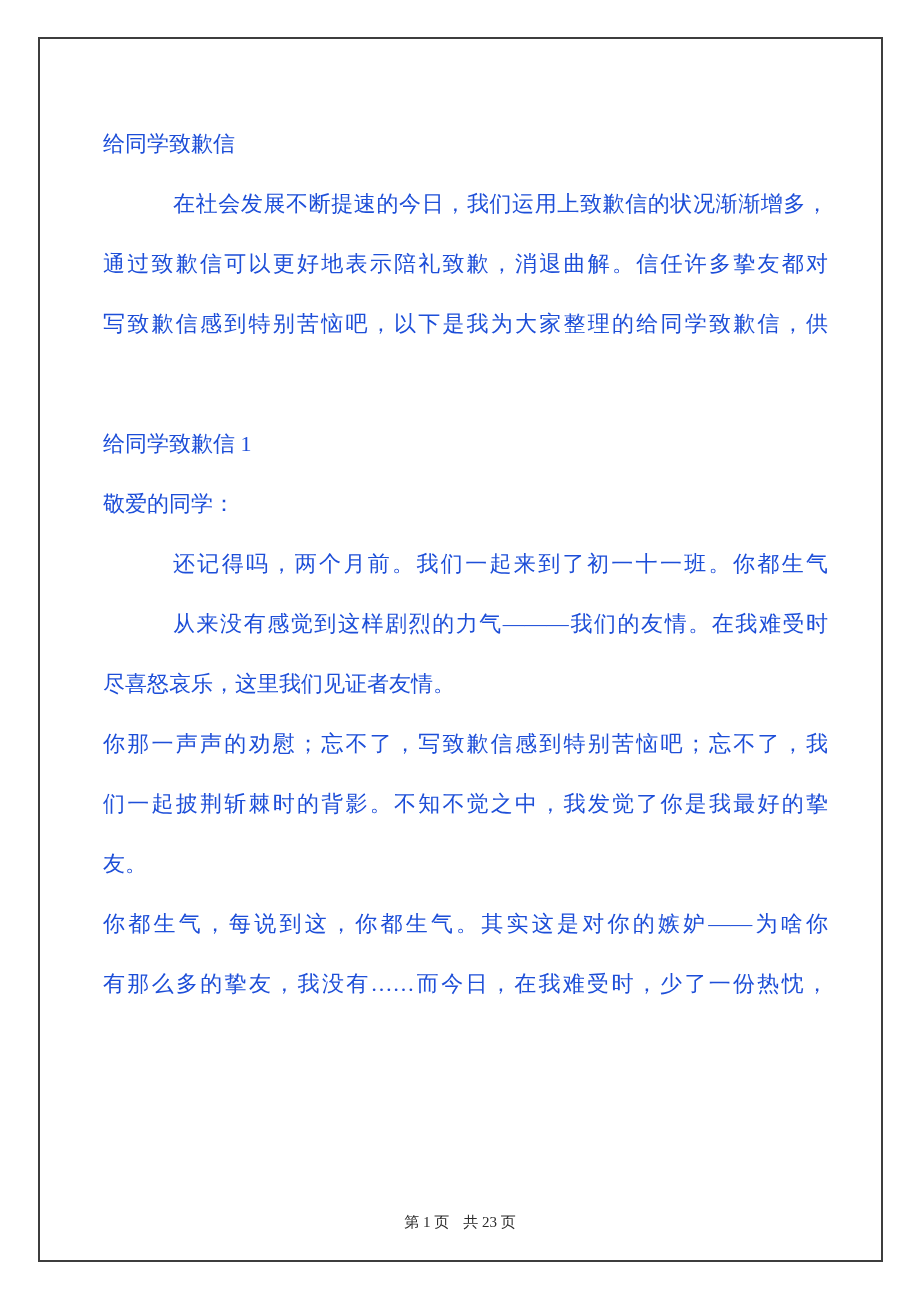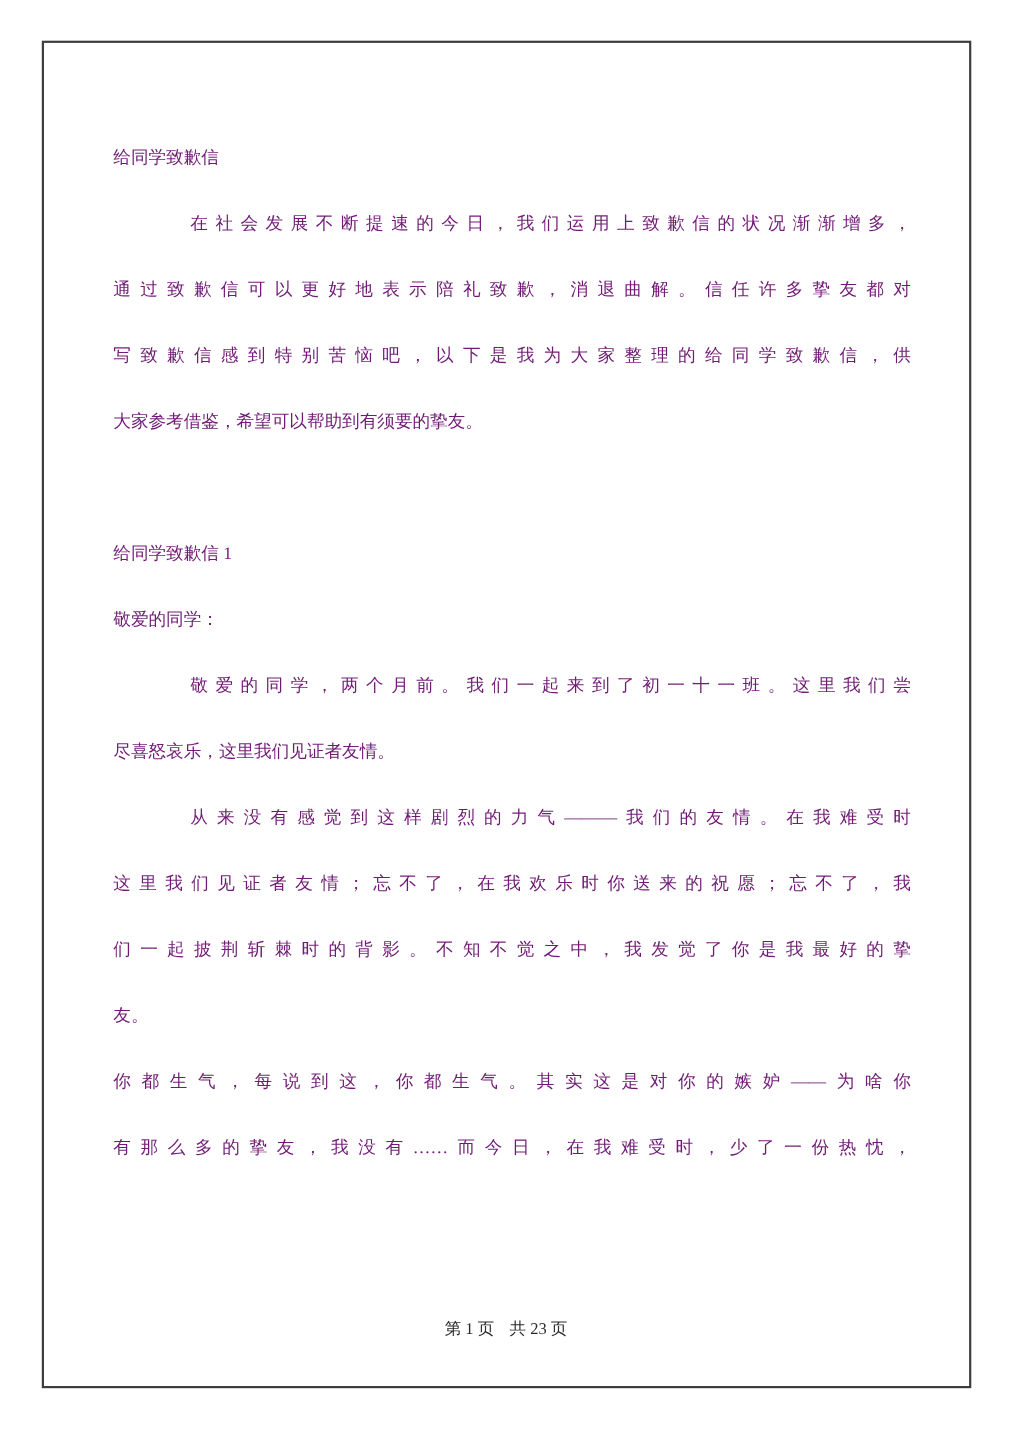--- a/index.html
+++ b/index.html
@@ -14,22 +14,22 @@
     position: absolute;
     left: 38px; top: 37px;
     width: 841px; height: 1221px;
     border: 2px solid #3d3d3d;
     background: #ffffff;
   }
   .text-block {
     position: absolute;
     left: 103px; top: 114px;
     width: 725px;
-    color: #701a75;
-    font-size: 16px;
+    color: #1d4ed8;
+    font-size: 22px;
     line-height: 60px;
     letter-spacing: 0px;
   }
   .line {
     height: 60px;
     white-space: nowrap;
     overflow: visible;
   }
   .line.justify {
     white-space: normal;
@@ -40,42 +40,41 @@
   .line.blank { height: 60px; }
   .page-footer {
     position: absolute;
     left: 0; top: 1196px;
     width: 920px;
     text-align: center;
     font-size: 15px;
     line-height: 26px;
     color: #2a2a2a;
   }
-  .page-footer .part { display: inline-block; }
+  .page-footer .part { display: inline-block; margin-top: 13px; }
   .page-footer .gap { display: inline-block; width: 14px; }
 </style>
 </head>
 <body>
 
 <div class="page-frame"></div>
 
 <div class="text-block">
 
 <div class="line">给同学致歉信</div>
     <div class="line indent justify">在社会发展不断提速的今日，我们运用上致歉信的状况渐渐增多，</div>
     <div class="line justify">通过致歉信可以更好地表示陪礼致歉，消退曲解。信任许多挚友都对</div>
     <div class="line justify">写致歉信感到特别苦恼吧，以下是我为大家整理的给同学致歉信，供</div>
-    <div class="line">大家参考借鉴，希望可以帮助到有须要的挚友。</div>
     <div class="line blank"></div>
     <div class="line">给同学致歉信 1</div>
     <div class="line">敬爱的同学：</div>
-    <div class="line indent justify">敬爱的同学，两个月前。我们一起来到了初一十一班。这里我们尝</div>
+    <div class="line indent justify">还记得吗，两个月前。我们一起来到了初一十一班。你都生气</div>
+    <div class="line indent justify">从来没有感觉到这样剧烈的力气———我们的友情。在我难受时</div>
     <div class="line">尽喜怒哀乐，这里我们见证者友情。</div>
-    <div class="line indent justify">从来没有感觉到这样剧烈的力气———我们的友情。在我难受时</div>
-    <div class="line justify">这里我们见证者友情；忘不了，在我欢乐时你送来的祝愿；忘不了，我</div>
+    <div class="line justify">你那一声声的劝慰；忘不了，写致歉信感到特别苦恼吧；忘不了，我</div>
     <div class="line justify">们一起披荆斩棘时的背影。不知不觉之中，我发觉了你是我最好的挚</div>
     <div class="line">友。</div>
     <div class="line justify">你都生气，每说到这，你都生气。其实这是对你的嫉妒——为啥你</div>
     <div class="line justify">有那么多的挚友，我没有……而今日，在我难受时，少了一份热忱，</div>
   </div>
 
 <div class="page-footer">
   <span class="part">第 1 页</span><span class="gap"></span><span class="part">共 23 页</span>
 </div>
 

